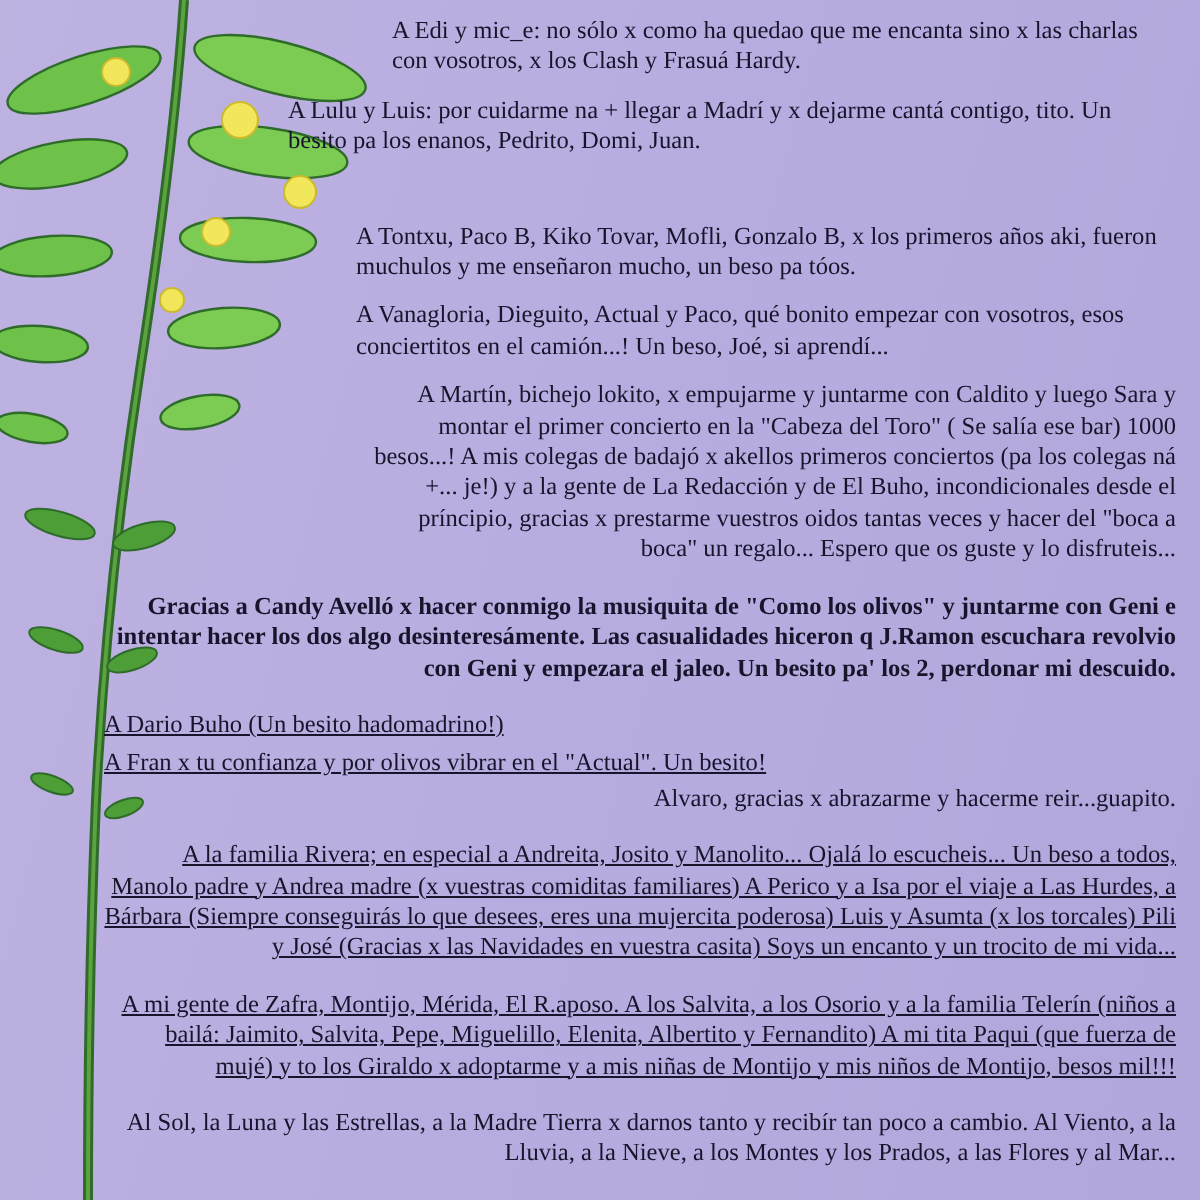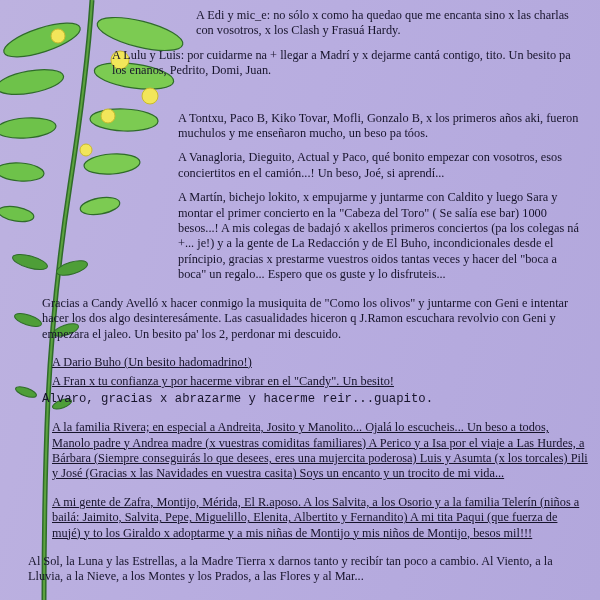--- a/index.html
+++ b/index.html
@@ -37,29 +37,29 @@
     height: 586px;
     color: #17142b;
     font-size: 12.3px;
     line-height: 15.4px;
   }
   .para {
     margin: 0 0 9px 0;
     text-align: left;
   }
   .para.i1 { margin-left: 168px; }
-  .para.i2 { margin-left: 84px; }
+  .para.i2 { margin-left: 116px; }
   .para.i3 { margin-left: 150px; margin-top: 32px; }
   .para.i4 { margin-left: 150px; }
   .para.i5 { margin-left: 150px; }
   .para.plain { margin-left: 0; }
-  .para.ind-sm { margin-left: 14px; }
+  .para.ind-sm { margin-left: 14px; font-weight: bold; }
   .para.ind-xs { margin-left: 24px; text-decoration: underline; }
-  .para.ind-md { margin-left: 14px; font-family: Liberation Mono, monospace; }
-  .gap-lg { margin-bottom: 13px; }
+  .para.ind-md { margin-left: 14px; }
+  .gap-lg { margin-bottom: 13px; text-align: right; }
   .gap-sm { margin-bottom: 4px; }
   .tight { margin-bottom: 2px; }
 </style>
 </head>
 <body>
 
 <div class="page">
 
   <svg class="art" viewBox="0 0 190 600" preserveAspectRatio="none">
 
@@ -101,20 +101,20 @@
   </svg>
 
   <div class="text-col">
     <p class="para i1">A Edi y mic_e: no sólo x como ha quedao que me encanta sino x las charlas con vosotros, x los Clash y Frasuá Hardy.</p>
     <p class="para i2">A Lulu y Luis: por cuidarme na + llegar a Madrí y x dejarme cantá contigo, tito. Un besito pa los enanos, Pedrito, Domi, Juan.</p>
     <p class="para i3">A Tontxu, Paco B, Kiko Tovar, Mofli, Gonzalo B, x los primeros años aki, fueron muchulos y me enseñaron mucho, un beso pa tóos.</p>
     <p class="para i4">A Vanagloria, Dieguito, Actual y Paco, qué bonito empezar con vosotros, esos conciertitos en el camión...! Un beso, Joé, si aprendí...</p>
     <p class="para i5 gap-lg">A Martín, bichejo lokito, x empujarme y juntarme con Caldito y luego Sara y montar el primer concierto en la "Cabeza del Toro" ( Se salía ese bar) 1000 besos...! A mis colegas de badajó x akellos primeros conciertos (pa los colegas ná +... je!) y a la gente de La Redacción y de El Buho, incondicionales desde el príncipio, gracias x prestarme vuestros oidos tantas veces y hacer del "boca a boca" un regalo... Espero que os guste y lo disfruteis...</p>
     <p class="para ind-sm gap-lg">Gracias a Candy Avelló x hacer conmigo la musiquita de "Como los olivos" y juntarme con Geni e intentar hacer los dos algo desinteresámente. Las casualidades hiceron q J.Ramon escuchara revolvio con Geni y empezara el jaleo. Un besito pa' los 2, perdonar mi descuido.</p>
     <p class="para ind-xs gap-sm">A Dario Buho (Un besito hadomadrino!)</p>
-    <p class="para ind-xs tight">A Fran x tu confianza y por hacerme vibrar en el "Candy". Un besito!</p>
+    <p class="para ind-xs tight">A Fran x tu confianza y por olivos vibrar en el "Actual". Un besito!</p>
     <p class="para ind-md gap-lg">Alvaro, gracias x abrazarme y hacerme reir...guapito.</p>
     <p class="para ind-xs gap-lg">A la familia Rivera; en especial a Andreita, Josito y Manolito... Ojalá lo escucheis... Un beso a todos, Manolo padre y Andrea madre (x vuestras comiditas familiares) A Perico y a Isa por el viaje a Las Hurdes, a Bárbara (Siempre conseguirás lo que desees, eres una mujercita poderosa) Luis y Asumta (x los torcales) Pili y José (Gracias x las Navidades en vuestra casita) Soys un encanto y un trocito de mi vida...</p>
     <p class="para ind-xs gap-lg">A mi gente de Zafra, Montijo, Mérida, El R.aposo. A los Salvita, a los Osorio y a la familia Telerín (niños a bailá: Jaimito, Salvita, Pepe, Miguelillo, Elenita, Albertito y Fernandito) A mi tita Paqui (que fuerza de mujé) y to los Giraldo x adoptarme y a mis niñas de Montijo y mis niños de Montijo, besos mil!!!</p>
     <p class="para plain gap-lg">Al Sol, la Luna y las Estrellas, a la Madre Tierra x darnos tanto y recibír tan poco a cambio. Al Viento, a la Lluvia, a la Nieve, a los Montes y los Prados, a las Flores y al Mar...</p>
 
   </div>
 </div>
 
 </body></html>

